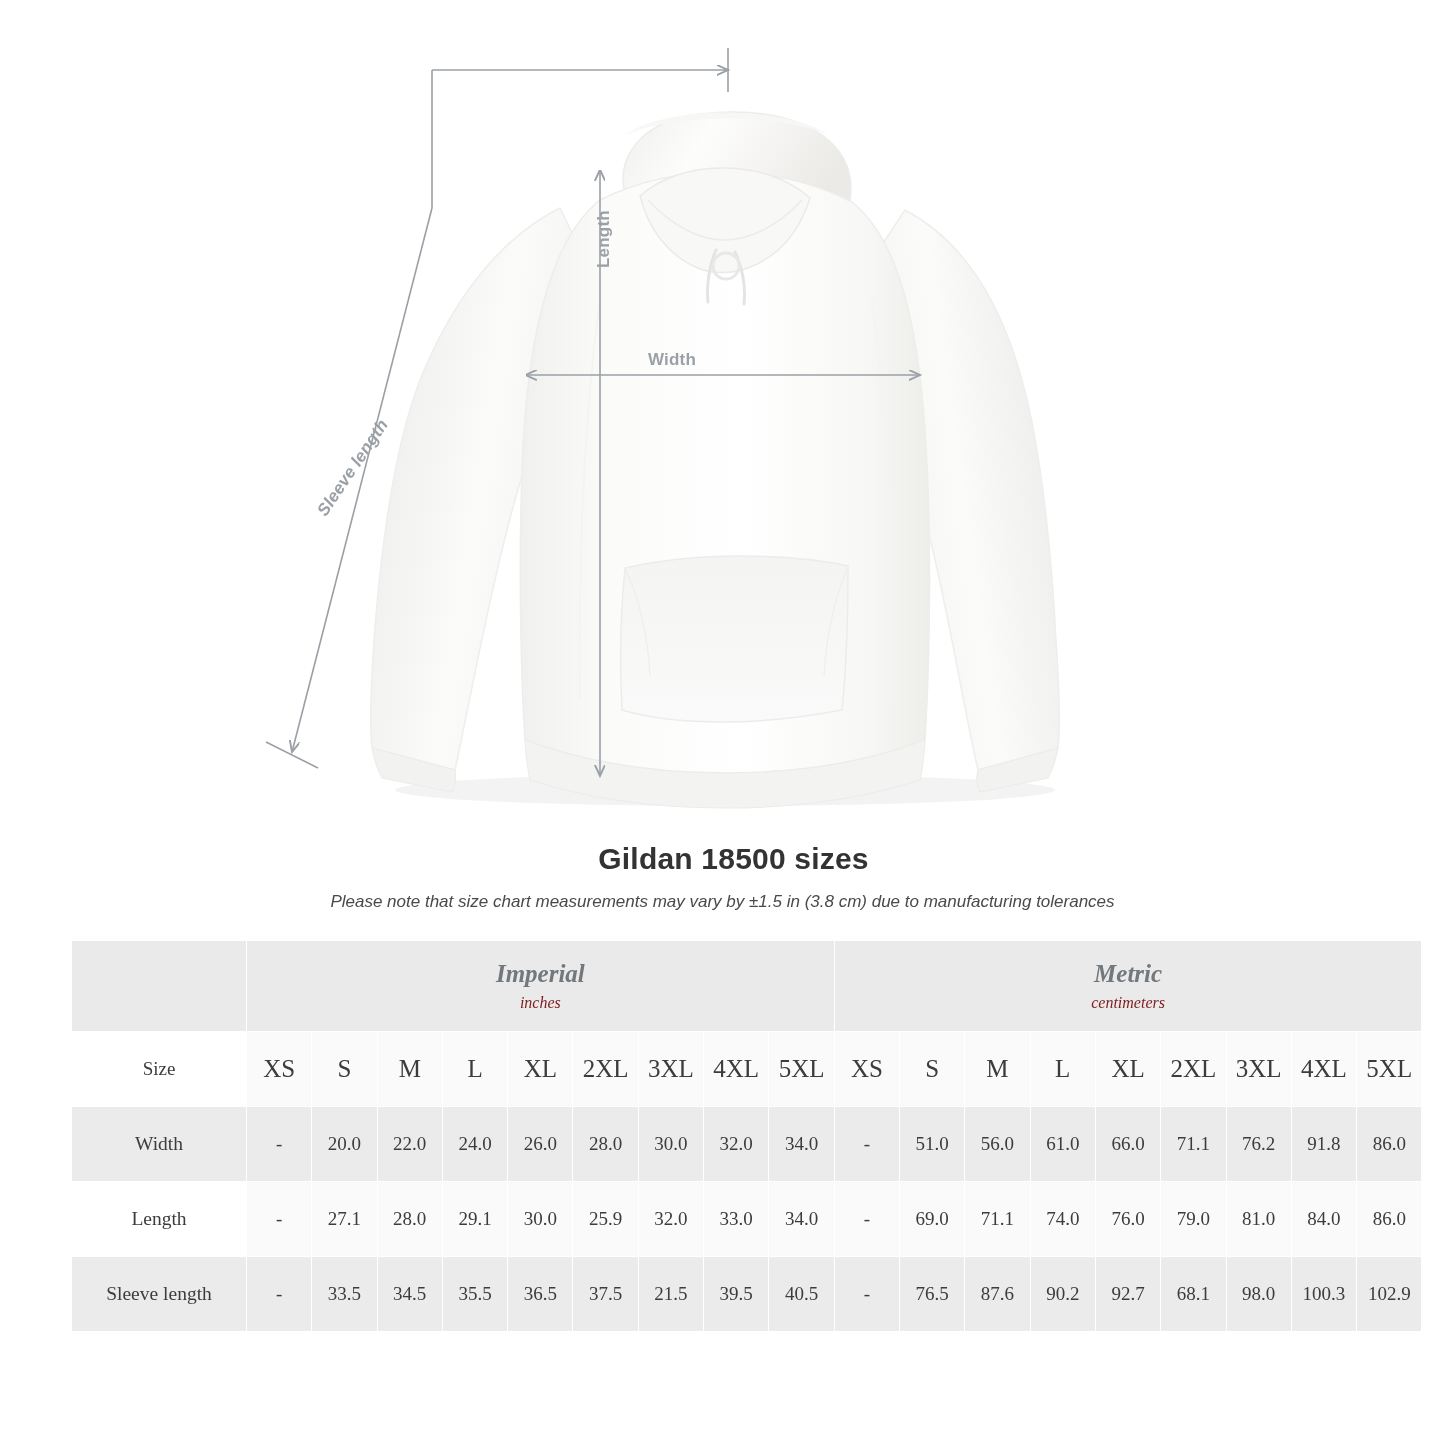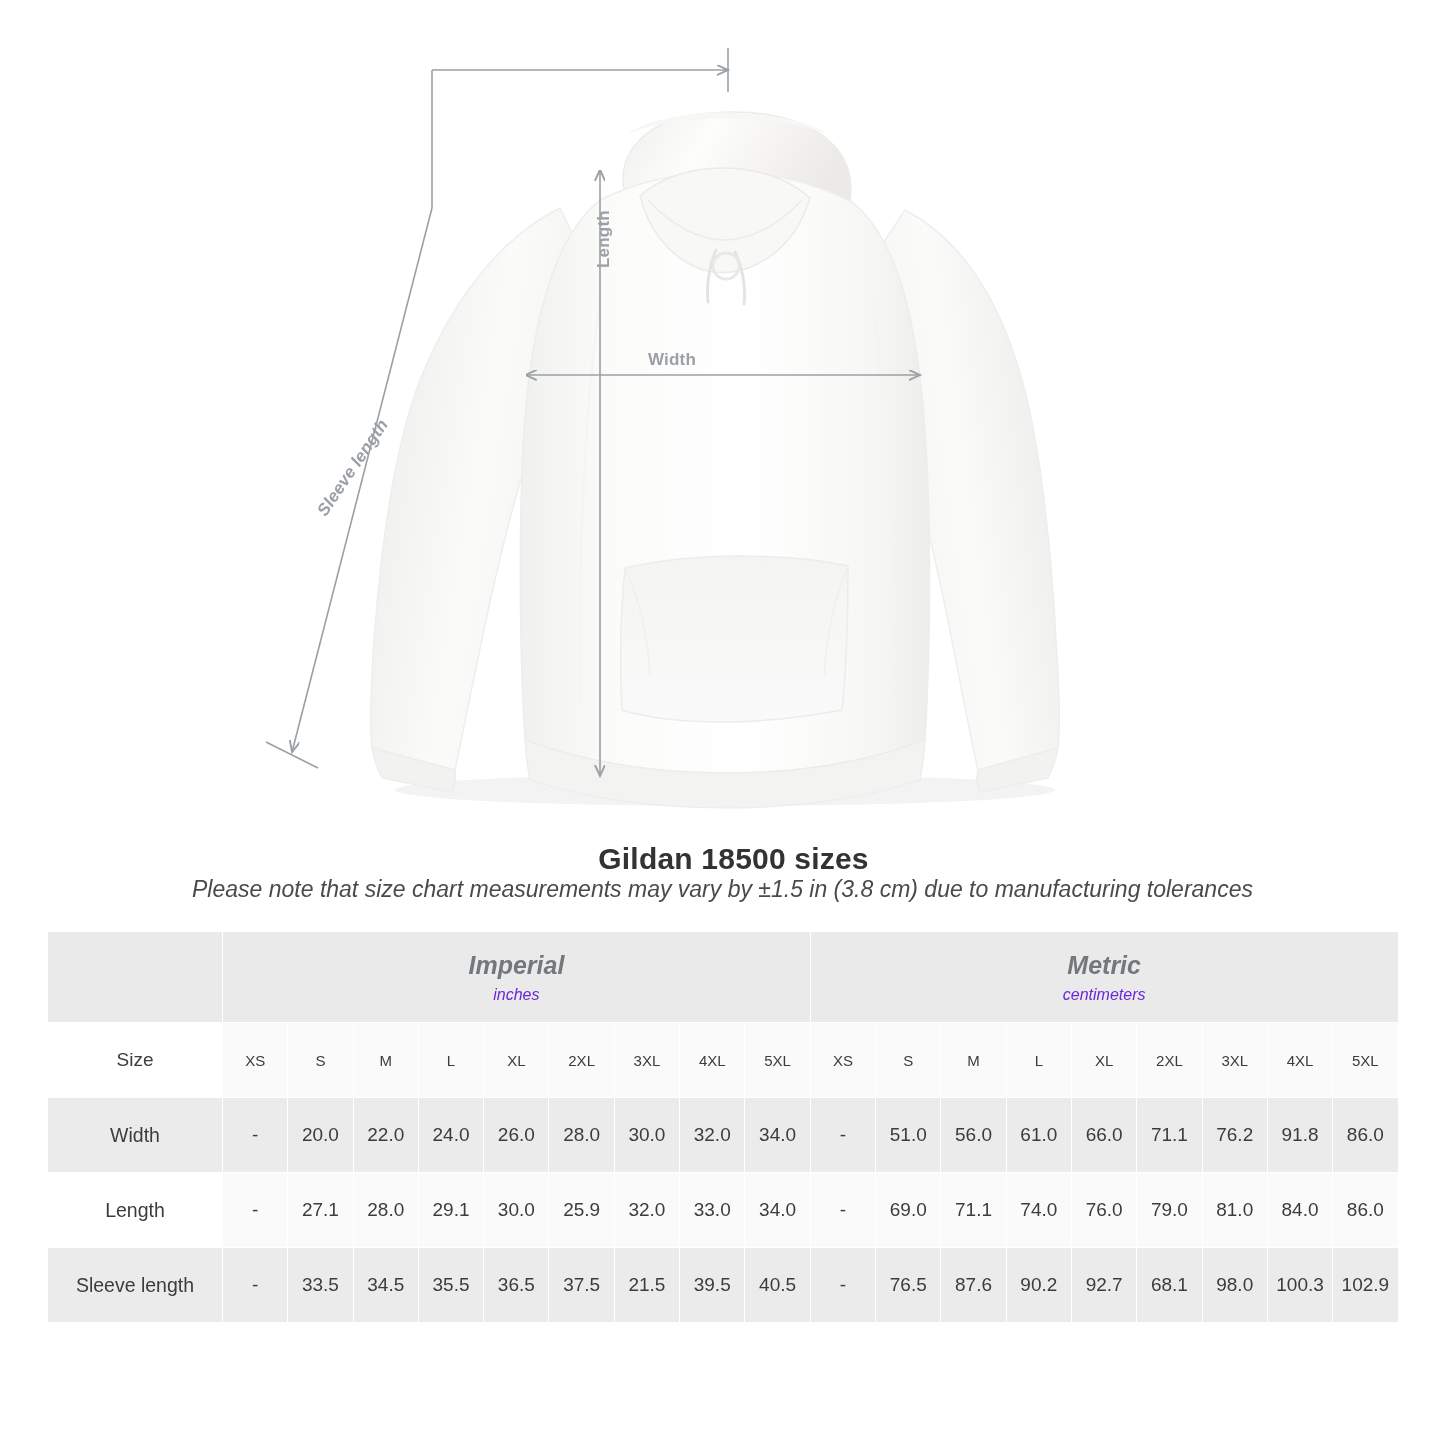--- a/index.html
+++ b/index.html
@@ -66,31 +66,32 @@
     margin-top: 12px;
   }
   .chart-title {
     font-size: 30px;
     font-weight: bold;
     color: #333333;
     letter-spacing: 0.2px;
     padding-left: 22px;
   }
   .chart-note {
-    font-size: 23px;
+    font-size: 17px;
     font-style: italic;
     color: #4a4a4a;
-    margin-top: 0;
+    margin-top: 16px;
   }
 
   
   .table-wrap {
     margin-top: 28px;
-    padding: 0 47px;
+    padding: 0 71px;
     box-sizing: border-box;
+    font-family: Liberation Serif, serif;
   }
   table.size-table {
     border-collapse: collapse;
     width: 1351px;
     table-layout: fixed;
   }
   table.size-table td,
   table.size-table th {
     text-align: center;
     vertical-align: middle;
@@ -105,30 +106,30 @@
   }
   .unit-head .unit-name {
     font-size: 25px;
     font-style: italic;
     font-weight: bold;
     color: #73787d;
   }
   .unit-head .unit-sub {
     font-size: 16px;
     font-style: italic;
-    color: #6d28d9;
+    color: #7f1d1d;
     margin-top: 6px;
   }
   .unit-head.blank {
     background: #eaeaea;
   }
 
   .head-row td {
     height: 72px;
-    font-size: 15px;
+    font-size: 25px;
     color: #3c3c3c;
     background: #ffffff;
   }
   .head-row td.rowlabel {
     font-size: 19px;
     font-weight: normal;
     color: #3c3c3c;
     text-align: center;
   }
   .head-row td.cell {

